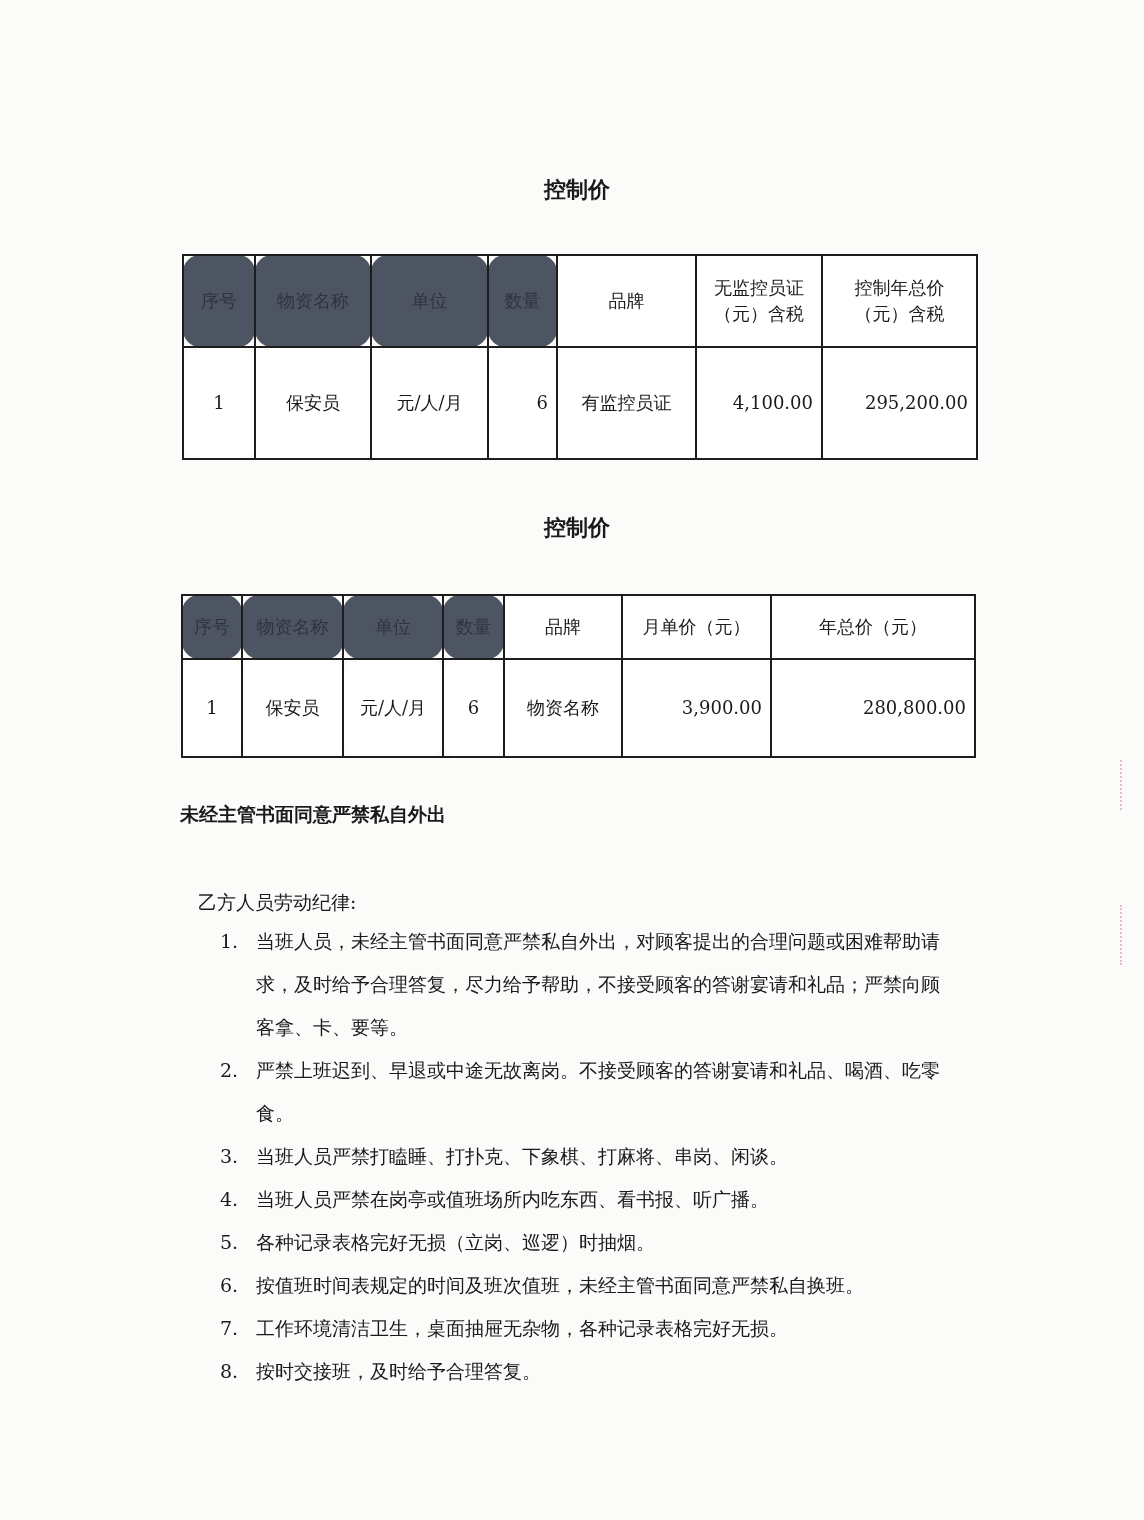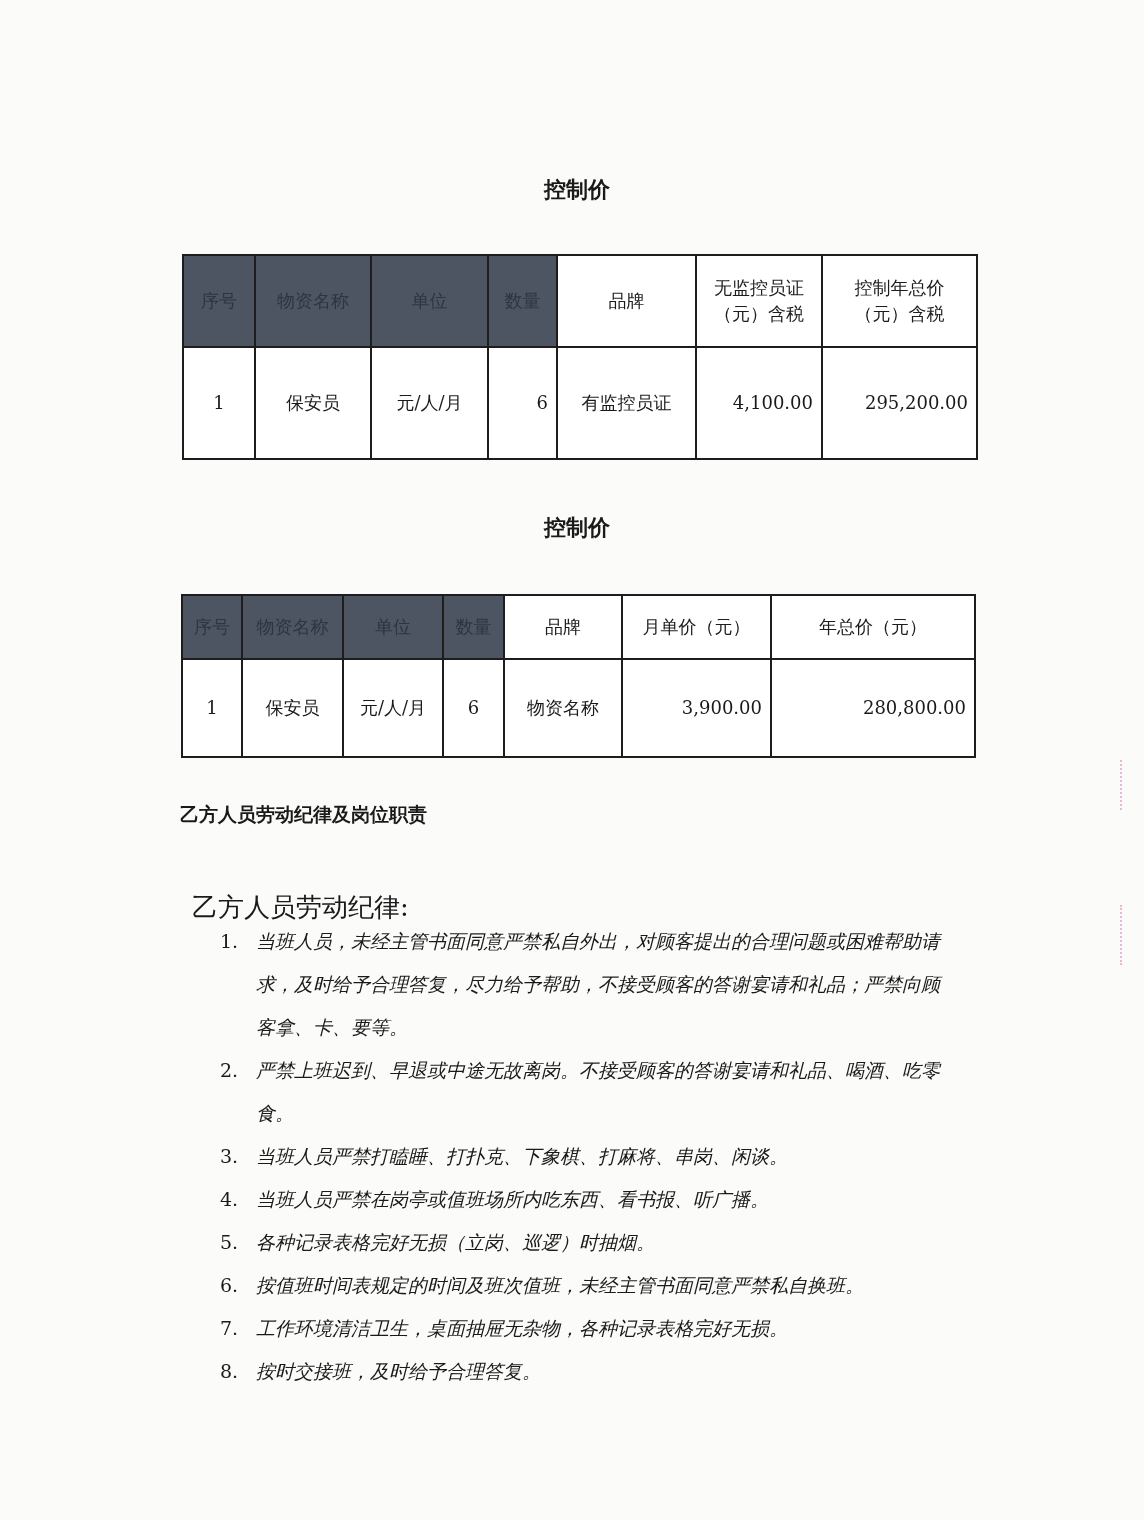--- a/index.html
+++ b/index.html
@@ -12,32 +12,32 @@
     font-family: "DejaVu Sans", "Liberation Sans", sans-serif; font-weight: bold; font-size: 22px;
   }
   table.price { position: absolute; border-collapse: collapse; table-layout: fixed; }
   table.price td, table.price th {
     border: 2px solid #1d1d1d; font-weight: normal; font-size: 18px; padding: 0 8px;
     line-height: 26px;
   }
   th.dark { background: #4d5563; color: #2f3440; }
   th.light { background: #fff; color: #1d1d1d; text-align: center; }
   td { background: #fff; }
-  .c { text-align: center; }
+  .c { text-align: center; border-radius: 17px; }
   .l { text-align: center; }
   .r { text-align: right; }
   .sec-head {
     position: absolute; left: 180px; top: 802px; font-size: 19px; font-weight: bold;
     font-family: "DejaVu Sans", "Liberation Sans", sans-serif;
   }
-  .intro { position: absolute; left: 192px; top: 890px; font-size: 26px; }
+  .intro { position: absolute; left: 198px; top: 890px; font-size: 19px; }
   ol.rules { position: absolute; left: 220px; top: 920px; margin: 0; padding: 0; list-style: none; width: 735px; }
   ol.rules li { display: flex; font-size: 19px; line-height: 43px; }
   ol.rules li .num { width: 36px; flex: none; }
-  ol.rules li .txt { flex: 1; font-style: italic; }
+  ol.rules li .txt { flex: 1; }
   .stamp { position: absolute; right: 8px; width: 14px; color: #d9a3c8; font-size: 12px; }
 </style>
 </head>
 <body>
 
 <div class="title" style="top:175px;">控制价</div>
 
 <table class="price" style="left:182px; top:254px; width:794px;">
   <colgroup>
     <col style="width:72px">
@@ -97,21 +97,21 @@
     <td class="l">保安员</td>
     <td class="c">元/人/月</td>
     <td class="c">6</td>
     <td class="l">物资名称</td>
     <td class="r">3,900.00</td>
     <td class="r">280,800.00</td>
   </tr>
 </tbody>
   </table>
 
-<div class="sec-head">乙方人员劳动纪律及岗位职责</div>
+<div class="sec-head">未经主管书面同意严禁私自外出</div>
 <div class="intro">乙方人员劳动纪律:</div>
 
 <ol class="rules">
   <li>
       <span class="num">1.</span>
       <span class="txt">当班人员，未经主管书面同意严禁私自外出，对顾客提出的合理问题或困难帮助请求，及时给予合理答复，尽力给予帮助，不接受顾客的答谢宴请和礼品；严禁向顾客拿、卡、要等。</span>
     </li>
   <li>
       <span class="num">2.</span>
       <span class="txt">严禁上班迟到、早退或中途无故离岗。不接受顾客的答谢宴请和礼品、喝酒、吃零食。</span>

